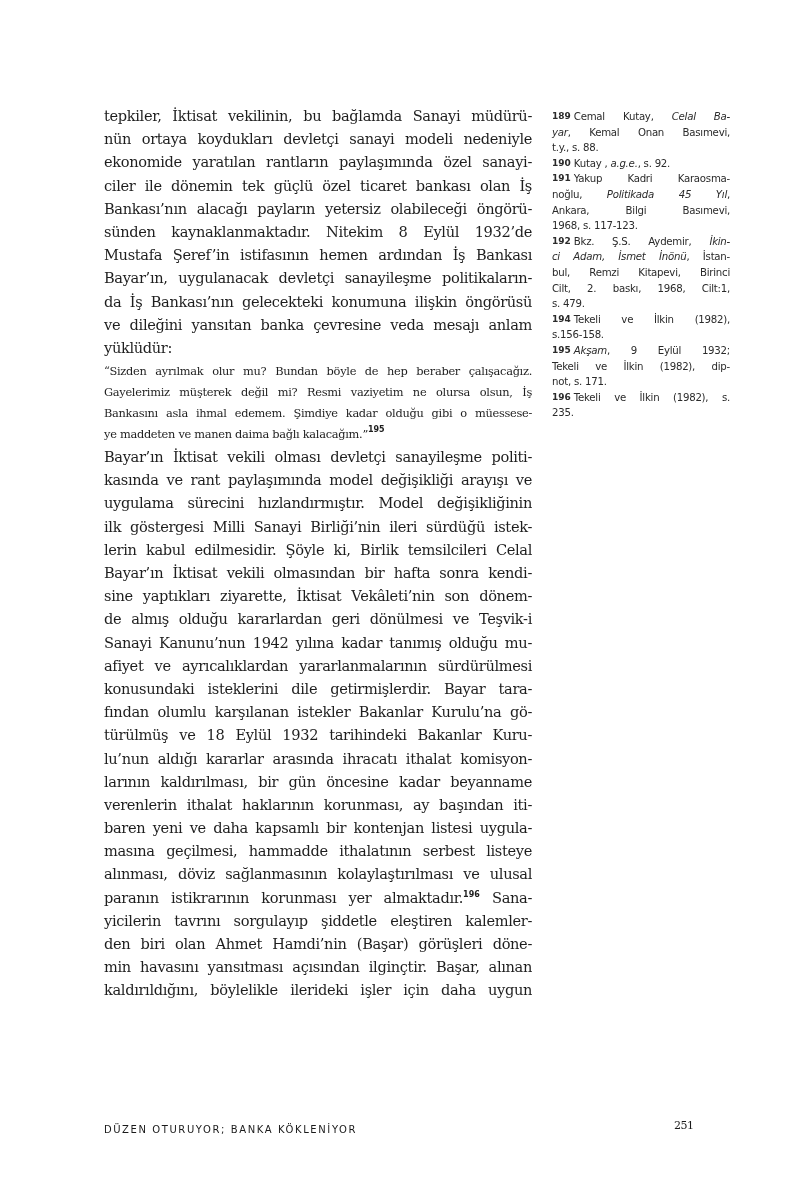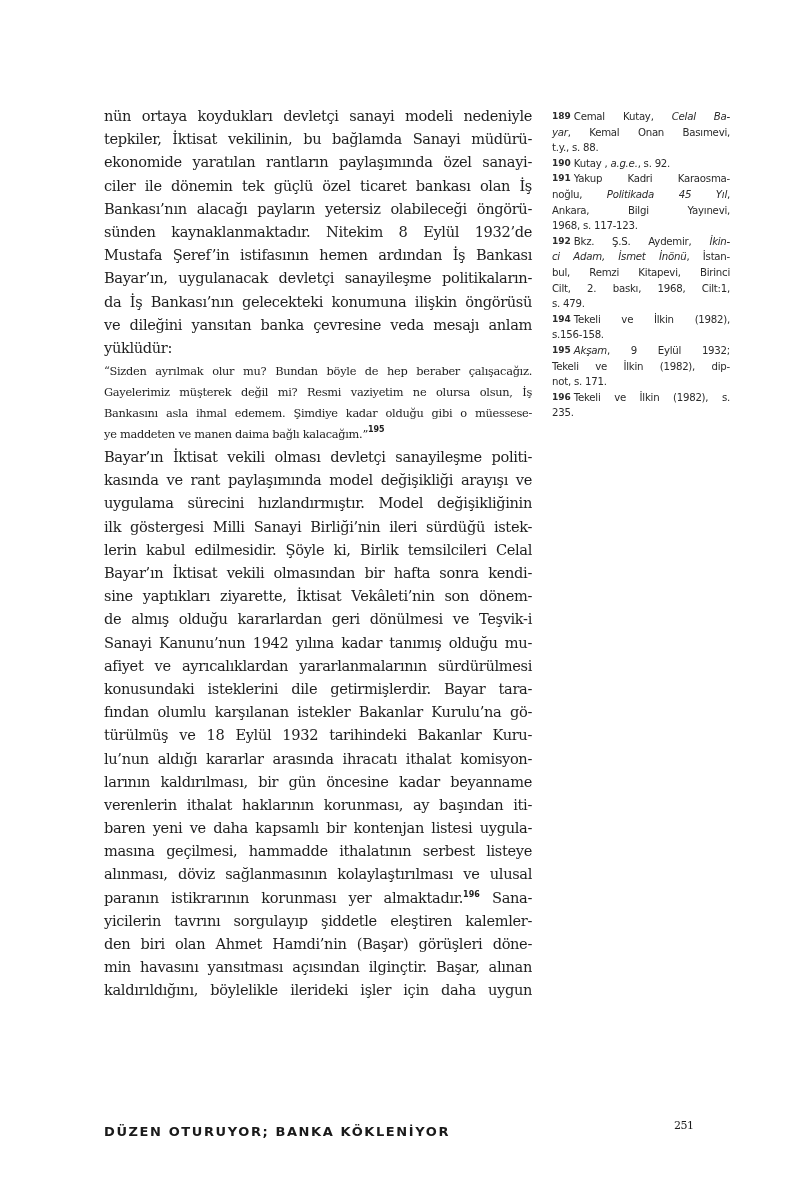--- a/index.html
+++ b/index.html
@@ -98,44 +98,44 @@
       margin-right: 3px;
       letter-spacing: 0;
     }
     .it { font-style: italic; }
     
     .running-head {
       position: absolute;
       left: 104px;
       top: 1124px;
       font-family: "DejaVu Sans", "Liberation Sans", sans-serif;
-      font-weight: bold;
-      font-size: 13px;
+      font-weight: normal;
+      font-size: 10px;
       letter-spacing: 1.6px;
       color: #1a1a1a;
     }
     .page-number {
       position: absolute;
       left: 674px;
       top: 1119px;
       font-family: "DejaVu Serif", "Liberation Serif", serif;
       font-size: 11px;
       color: #1a1a1a;
       letter-spacing: -0.5px;
     }
   </style>
 </head>
 <body>
 
 <div class="page">
 
   <div class="main-col">
     <div class="para" id="p1">
+        <span class="line">tepkiler, İktisat vekilinin, bu bağlamda Sanayi müdürü-</span>
         <span class="line">nün ortaya koydukları devletçi sanayi modeli nedeniyle</span>
-        <span class="line">tepkiler, İktisat vekilinin, bu bağlamda Sanayi müdürü-</span>
         <span class="line">ekonomide yaratılan rantların paylaşımında özel sanayi-</span>
         <span class="line">ciler ile dönemin tek güçlü özel ticaret bankası olan İş</span>
         <span class="line">Bankası’nın alacağı payların yetersiz olabileceği öngörü-</span>
         <span class="line">sünden kaynaklanmaktadır. Nitekim 8 Eylül 1932’de</span>
         <span class="line">Mustafa Şeref’in istifasının hemen ardından İş Bankası</span>
         <span class="line">Bayar’ın, uygulanacak devletçi sanayileşme politikaların-</span>
         <span class="line">da İş Bankası’nın gelecekteki konumuna ilişkin öngörüsü</span>
         <span class="line">ve dileğini yansıtan banka çevresine veda mesajı anlam</span>
         <span class="line last">yüklüdür:</span>
       </div>
@@ -178,21 +178,21 @@
         <span class="nline"><span class="note-num">189</span><span>Cemal Kutay, </span><span class="it">Celal Ba-</span></span>
         <span class="nline"><span class="it">yar</span><span>, Kemal Onan Basımevi,</span></span>
         <span class="nline last"><span>t.y., s. 88.</span></span>
       </div>
       <div class="note">
         <span class="nline last"><span class="note-num">190</span><span>Kutay , </span><span class="it">a.g.e.</span><span>, s. 92.</span></span>
       </div>
       <div class="note">
         <span class="nline"><span class="note-num">191</span><span>Yakup Kadri Karaosma-</span></span>
         <span class="nline"><span>noğlu, </span><span class="it">Politikada 45 Yıl</span><span>,</span></span>
-        <span class="nline"><span>Ankara, Bilgi Yayınevi,</span></span>
+        <span class="nline"><span>Ankara, Bilgi Basımevi,</span></span>
         <span class="nline last"><span>1968, s. 117-123.</span></span>
       </div>
       <div class="note">
         <span class="nline"><span class="note-num">192</span><span>Bkz. Ş.S. Aydemir, </span><span class="it">İkin-</span></span>
         <span class="nline"><span class="it">ci Adam, İsmet İnönü</span><span>, İstan-</span></span>
         <span class="nline"><span>bul, Remzi Kitapevi, Birinci</span></span>
         <span class="nline"><span>Cilt, 2. baskı, 1968, Cilt:1,</span></span>
         <span class="nline last"><span>s. 479.</span></span>
       </div>
       <div class="note">

